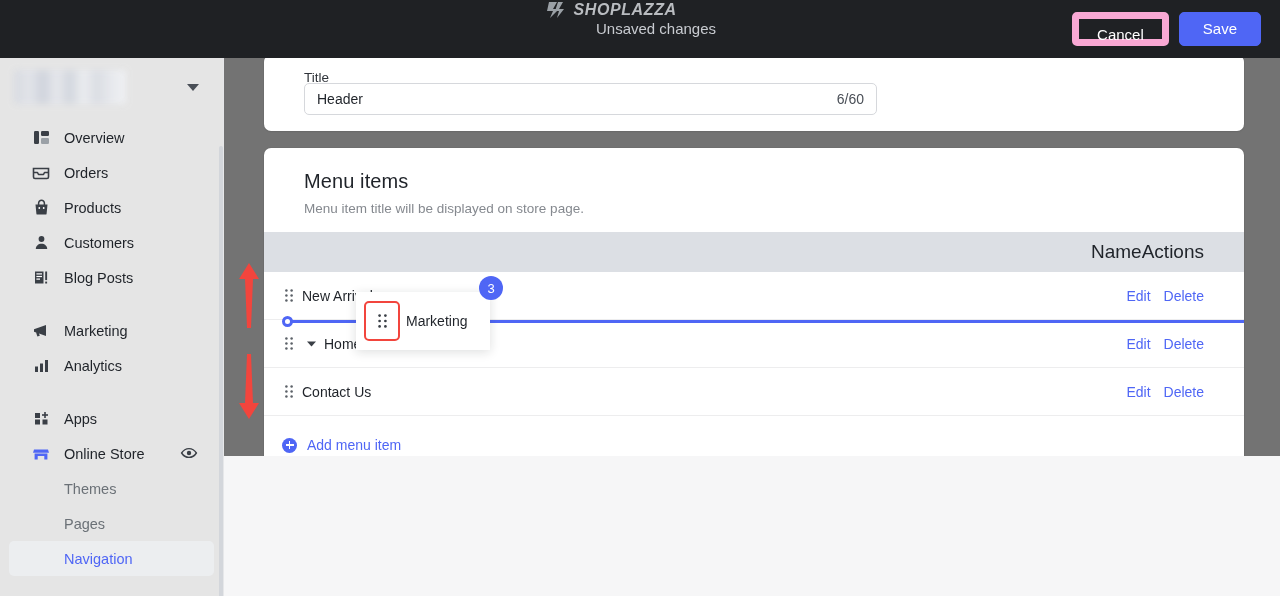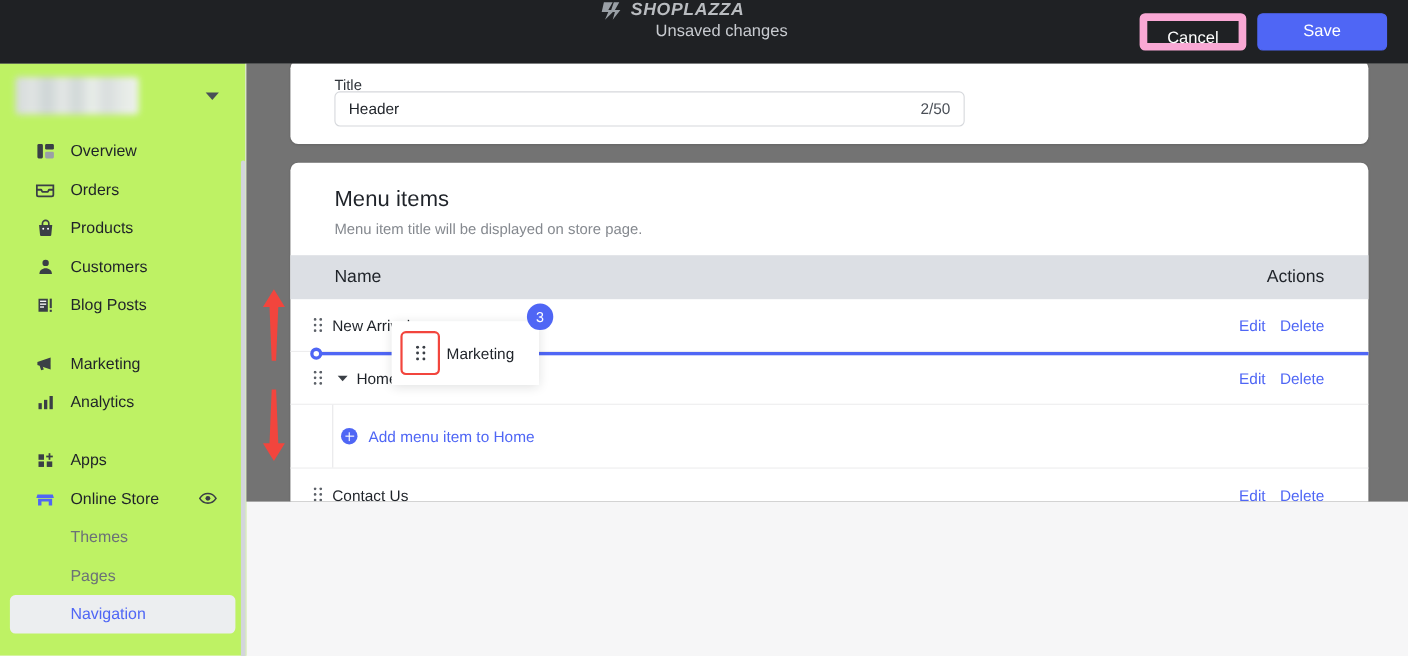--- a/index.html
+++ b/index.html
@@ -38,28 +38,28 @@
     font-family: "Liberation Sans", sans-serif;
     font-size: 15px; border-radius: 5px; cursor: pointer;
     height: 34px; padding: 0 18px; line-height: 32px;
   }
   .btn-cancel {
     background: transparent; color: #ffffff;
     border: 7px solid #f9a8d4;
   }
   .btn-save {
     background: #4f66f5; color: #ffffff; border: 1px solid #4f66f5;
-    padding: 0 41px;
+    padding: 0 23px;
   }
 
   
   .sidebar {
     position: absolute; top: 58px; left: 0;
     width: 224px; height: 538px;
-    background: #bef264;
+    background: #e5e5e5;
     border-right: 1px solid #e6e7e9;
   }
   .store-switcher {
     height: 58px; display: flex; align-items: center;
     padding: 0 14px 0 14px; position: relative;
   }
   .store-blur {
     width: 112px; height: 34px; border-radius: 3px;
     background:
       linear-gradient(90deg,#d7dae1 0%,#e2e4ea 14%,#cfd3dc 26%,#e6e8ed 38%,#d2d6de 50%,#eceef1 62%,#dadde4 74%,#e9ebef 88%,#f0f1f4 100%);
@@ -136,21 +136,21 @@
   .menu-head { padding: 22px 40px 16px 40px; }
   .menu-head h2 {
     font-size: 20px; font-weight: normal; color: #1f2329;
     letter-spacing: .1px; margin-bottom: 8px;
   }
   .menu-head p { font-size: 13.5px; color: #85898f; }
 
   .table-header {
     background: #dcdfe4; height: 40px;
     display: flex; align-items: center;
-    padding: 0 40px; font-size: 16px; color: #1f2329;
+    padding: 0 40px; font-size: 19px; color: #1f2329; text-align: right;
   }
   .table-header .col-name { flex: 1; }
   .table-header .col-actions { }
 
   .row {
     position: relative; height: 48px;
     display: flex; align-items: center;
     padding: 0 40px 0 18px;
     border-bottom: 1px solid #ededee;
     font-size: 14px; color: #1f2329;
@@ -391,21 +391,21 @@
 
   <div class="sidebar-scroll"></div>
 </div>
 
 <div class="main">
 
   <div class="card" id="card-title">
     <span class="field-label">Title</span>
     <div class="field-input">
       <input value="Header" style="">
-      <span class="field-counter">2/50</span>
+      <span class="field-counter">6/60</span>
     </div>
   </div>
 
   <div class="card" id="card-menu">
 
     <div class="menu-head">
       <h2>Menu items</h2>
       <p>Menu item title will be displayed on store page.</p>
     </div>
 
@@ -466,26 +466,20 @@
             <path d="M1 1.5 L5.5 6.5 L10 1.5 Z" fill="#3a3f46"></path>
           </svg>
       </span>
       <span class="name">Home</span>
       <span class="row-actions">
         <span class="link">Edit</span>
         <span class="link">Delete</span>
       </span>
     </div>
 
-    <div class="sub-add">
-      <span class="add-link">
-        <span class="plus-ico"></span>
-        <span>Add menu item to Home</span>
-      </span>
-    </div>
 
     <div class="row">
       <span class="drag">
         <svg width="8" height="13" viewBox="0 0 8 13">
           <circle cx="1.4" cy="1.4" r="1.25" fill="#5c6168"></circle>
             <circle cx="6.6" cy="1.4" r="1.25" fill="#5c6168"></circle>
           <circle cx="1.4" cy="6.5" r="1.25" fill="#5c6168"></circle>
             <circle cx="6.6" cy="6.5" r="1.25" fill="#5c6168"></circle>
           <circle cx="1.4" cy="11.6" r="1.25" fill="#5c6168"></circle>
             <circle cx="6.6" cy="11.6" r="1.25" fill="#5c6168"></circle>

